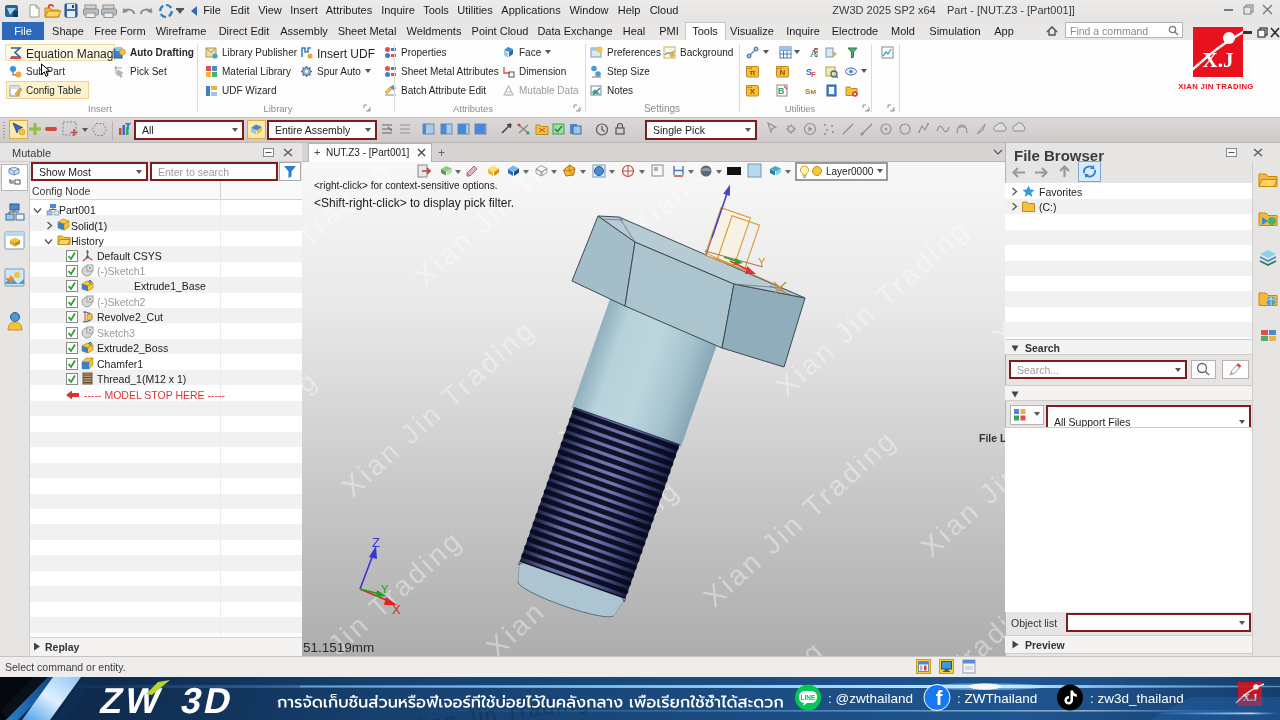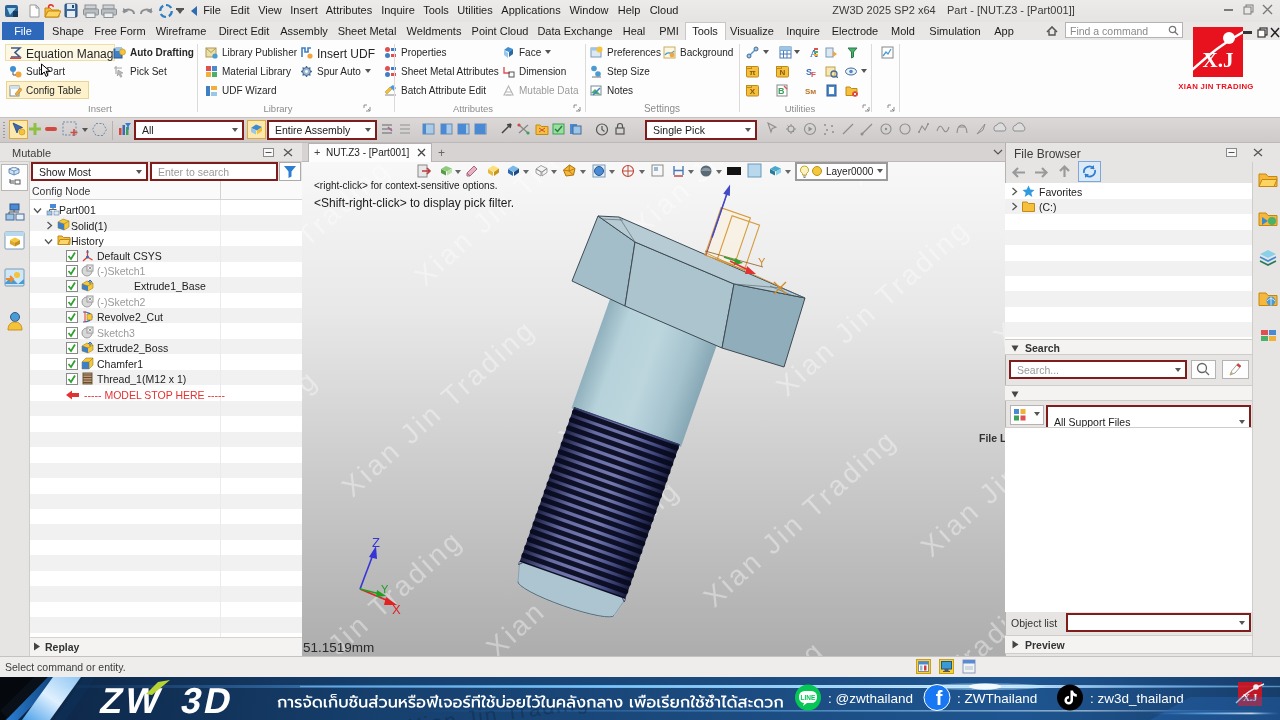--- a/index.html
+++ b/index.html
@@ -929,21 +929,21 @@
     <path d="M5.5 1 a4 4 0 0 1 2 7.5 V10 h-4 V8.5 A4 4 0 0 1 5.5 1z" fill="#fdf3c0" stroke="#c8a82a"></path>
     <path d="M4 11 h3 M4.5 12.5 h2" stroke="#888"></path>
   </svg>
 <div class="abs" style="left:812px;top:166px;width:10px;height:10px;border-radius:50%;background:#f5c83c;border:1px solid #b8921a;"></div>
 <div class="tx" style="left:826px;top:166px;font-size:10px;color:#222;">Layer0000</div>
 <div class="caret" style="left:877px;top:171px;"></div>
 <div class="abs" style="left:1005px;top:143px;width:275px;height:513px;background:#e7e5e4;border-left:1px solid #b5b2b1;"></div>
 <svg class="abs" style="left:993px;top:149px" width="10" height="8">
     <path d="M1 1 l4 4 4-4" fill="none" stroke="#555" stroke-width="1.2"></path>
   </svg>
-<div class="tx" style="left:1014px;top:147px;font-size:12px;color:#3c3c3c;">File Browser</div>
+<div class="tx" style="left:1014px;top:147px;font-size:15px;color:#3c3c3c;font-weight:bold;">File Browser</div>
 <svg class="abs" style="left:1226px;top:148px" width="11" height="9">
     <rect x="0.5" y="0.5" width="10" height="8" fill="#f8f8f8" stroke="#8a8a8a"></rect>
     <path d="M2.5 4.5 h6" stroke="#555"></path>
   </svg>
 <svg class="abs" style="left:1253px;top:148px" width="10" height="9">
     <path d="M1 1 l8 7 m0-7 l-8 7" stroke="#555" stroke-width="1.2"></path>
   </svg>
 <svg class="abs" style="left:1010px;top:166px" width="17" height="13">
     <path d="M15 6.5 H4 m4-4.5 L3.5 6.5 8 11" fill="none" stroke="#9a9a9a" stroke-width="2.2"></path>
   </svg>

